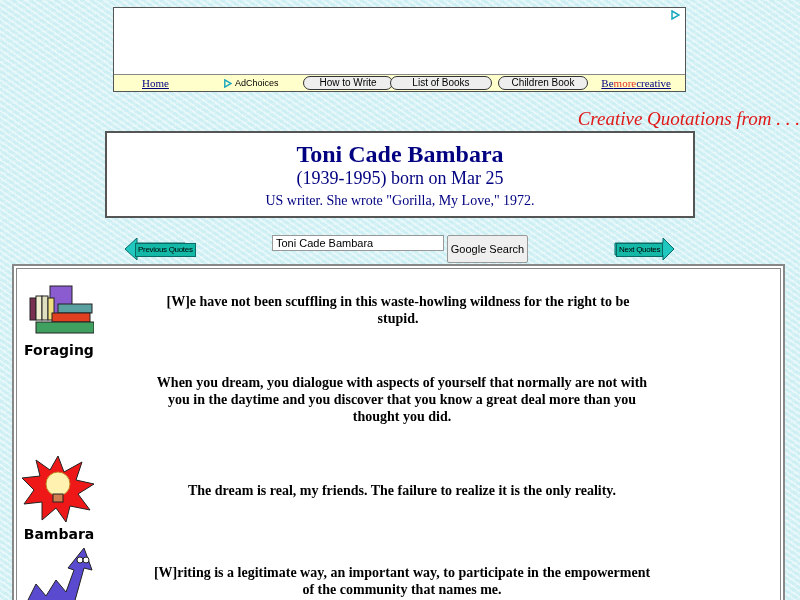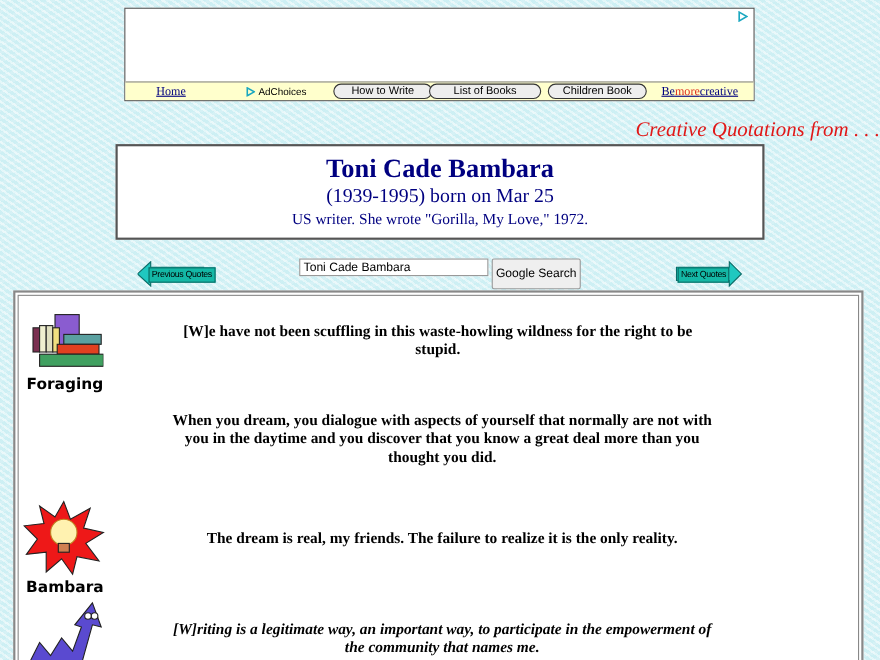--- a/index.html
+++ b/index.html
@@ -155,14 +155,14 @@
     <svg width="76" height="60" viewBox="0 0 76 60">
       <path d="M4 60 L14 40 L24 52 L34 36 L44 48 L52 26 L46 24 L62 4 L70 26 L62 24 L52 60 Z" fill="#5a4ad0" stroke="#222"></path>
       <circle cx="58" cy="16" r="3" fill="#fff" stroke="#222"></circle>
       <circle cx="64" cy="16" r="3" fill="#fff" stroke="#222"></circle>
     </svg>
   </div>
 
   <div class="quote" style="top:27px;left:134px;">[W]e have not been scuffling in this waste-howling wildness for the right to be stupid.</div>
   <div class="quote" style="top:108px;left:138px;">When you dream, you dialogue with aspects of yourself that normally are not with you in the daytime and you discover that you know a great deal more than you thought you did.</div>
   <div class="quote" style="top:216px;left:138px;">The dream is real, my friends. The failure to realize it is the only reality.</div>
-  <div class="quote" style="top:298px;left:138px;font-style:italic;">[W]riting is a legitimate way, an important way, to participate in the empowerment of the community that names me.</div>
+  <div class="quote" style="top:298px;left:138px;">[W]riting is a legitimate way, an important way, to participate in the empowerment of the community that names me.</div>
 </div>
 
 </body></html>

